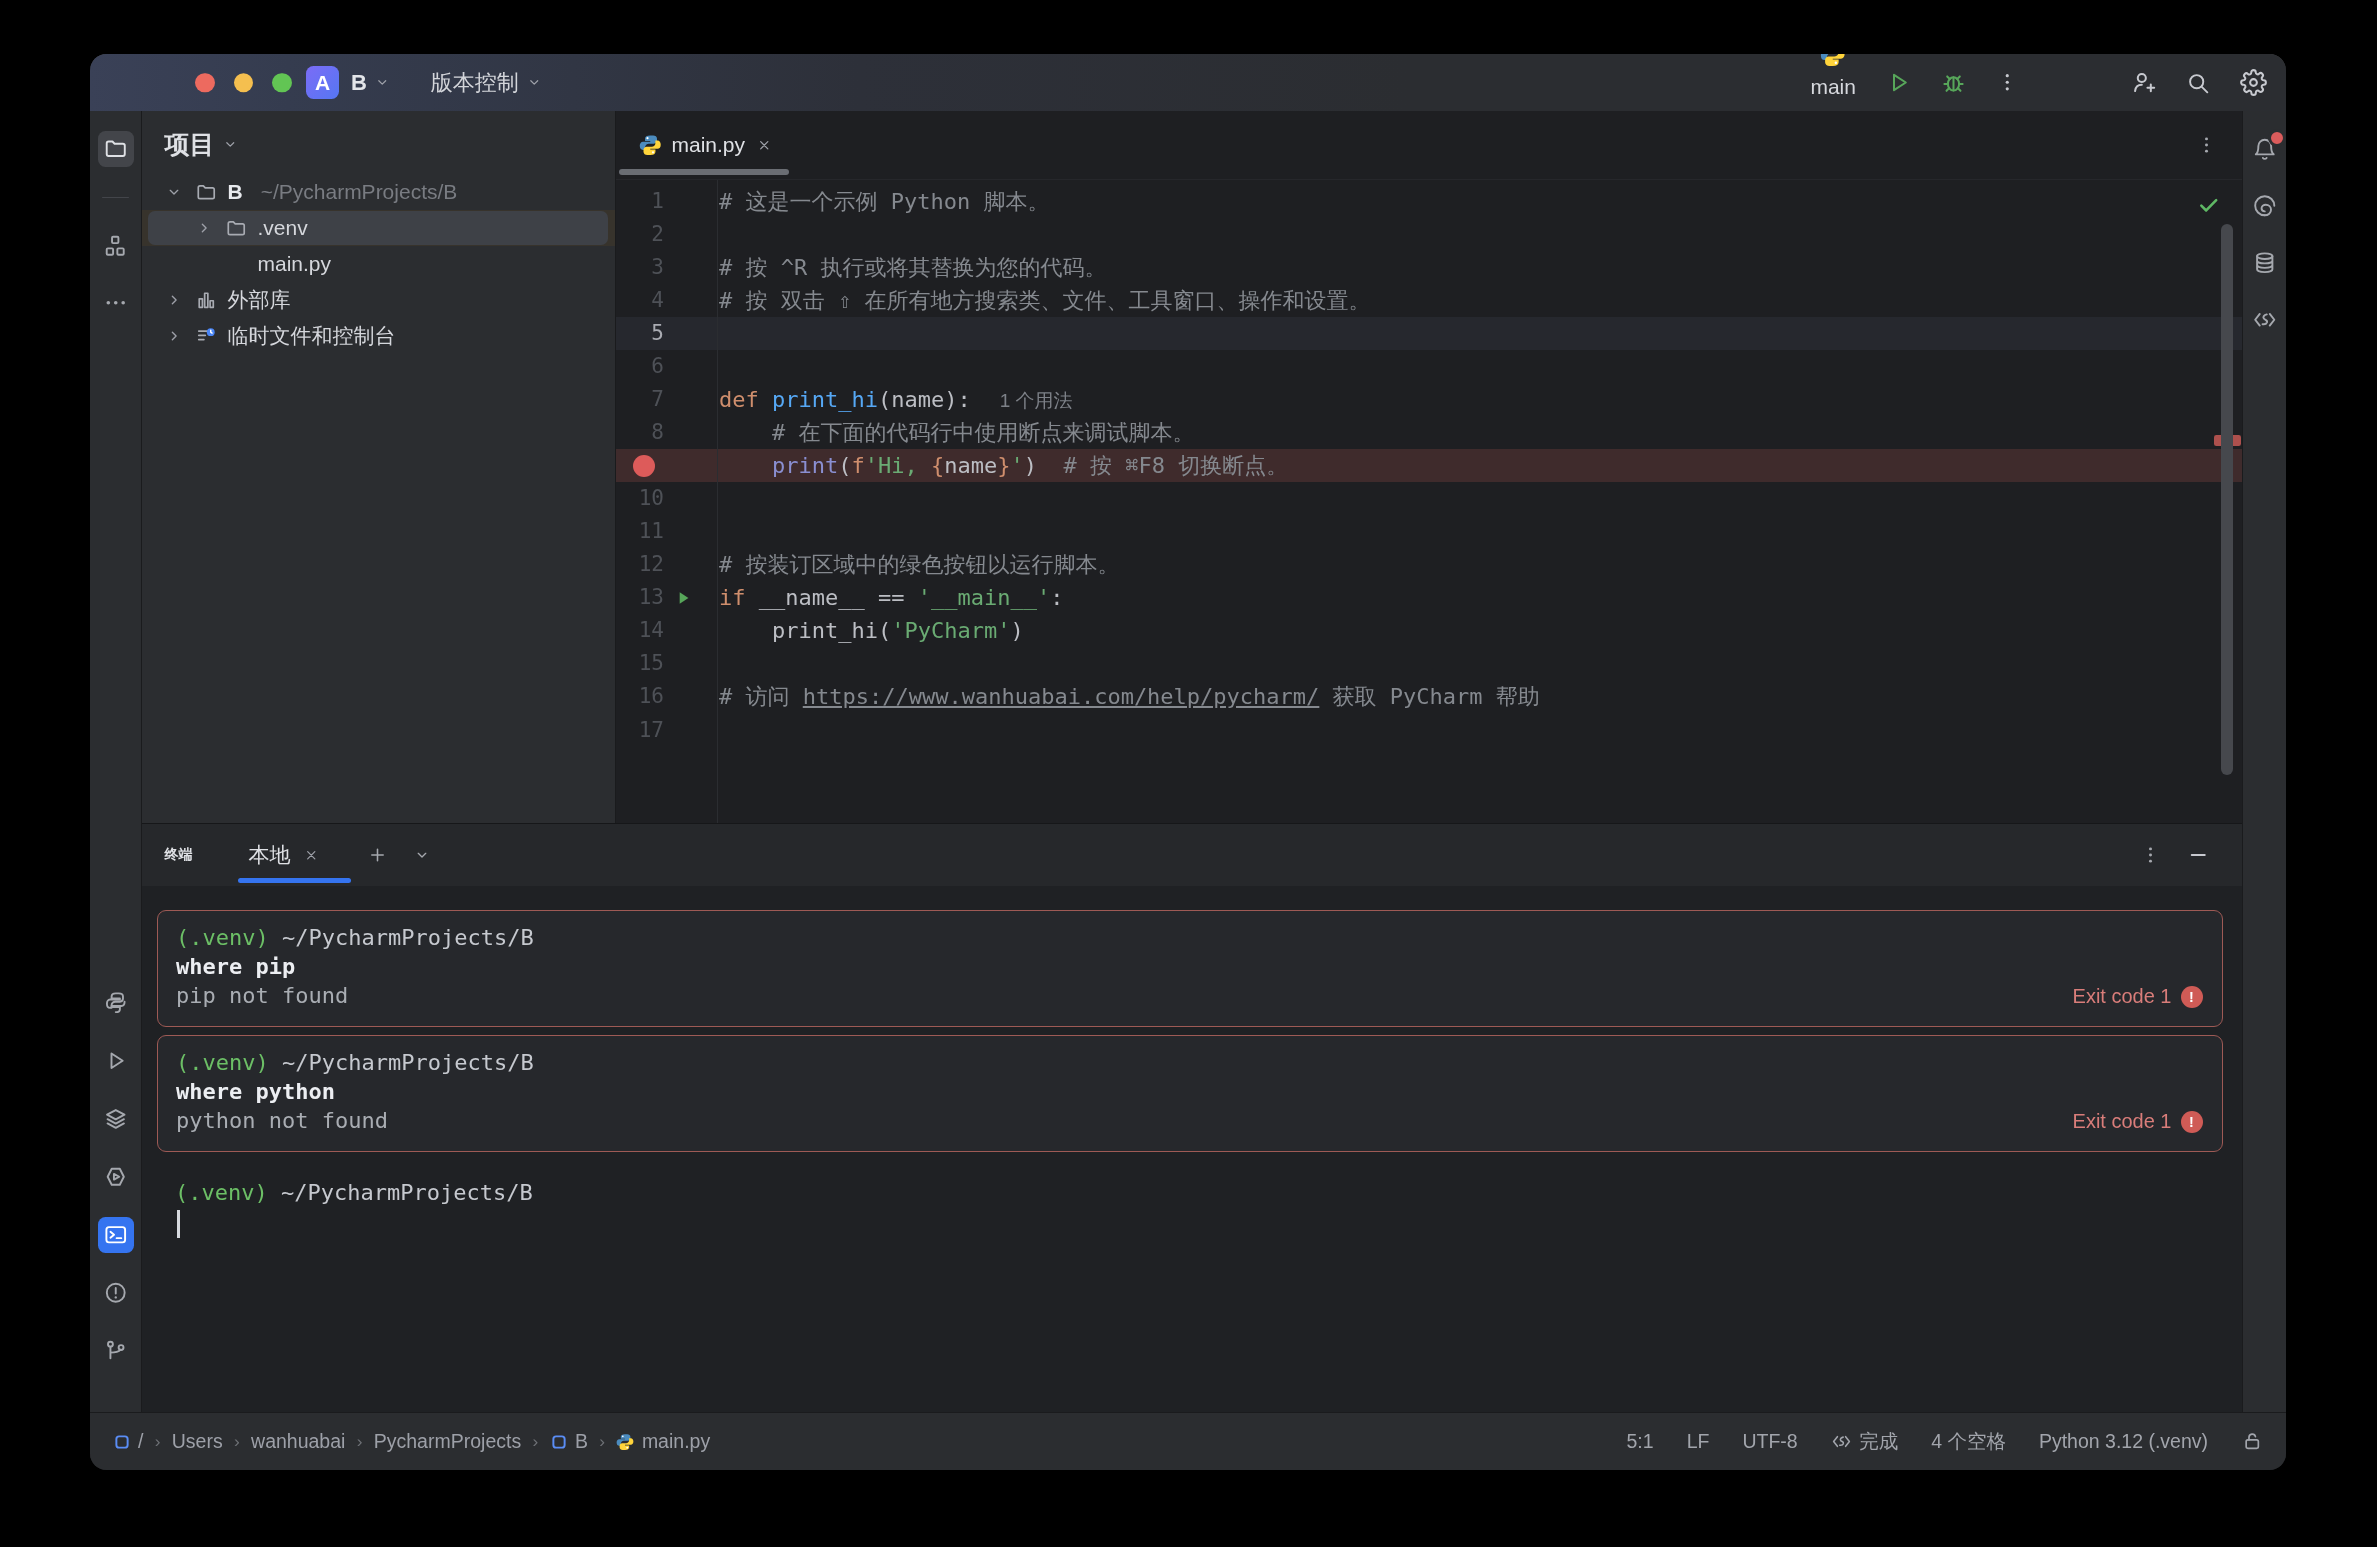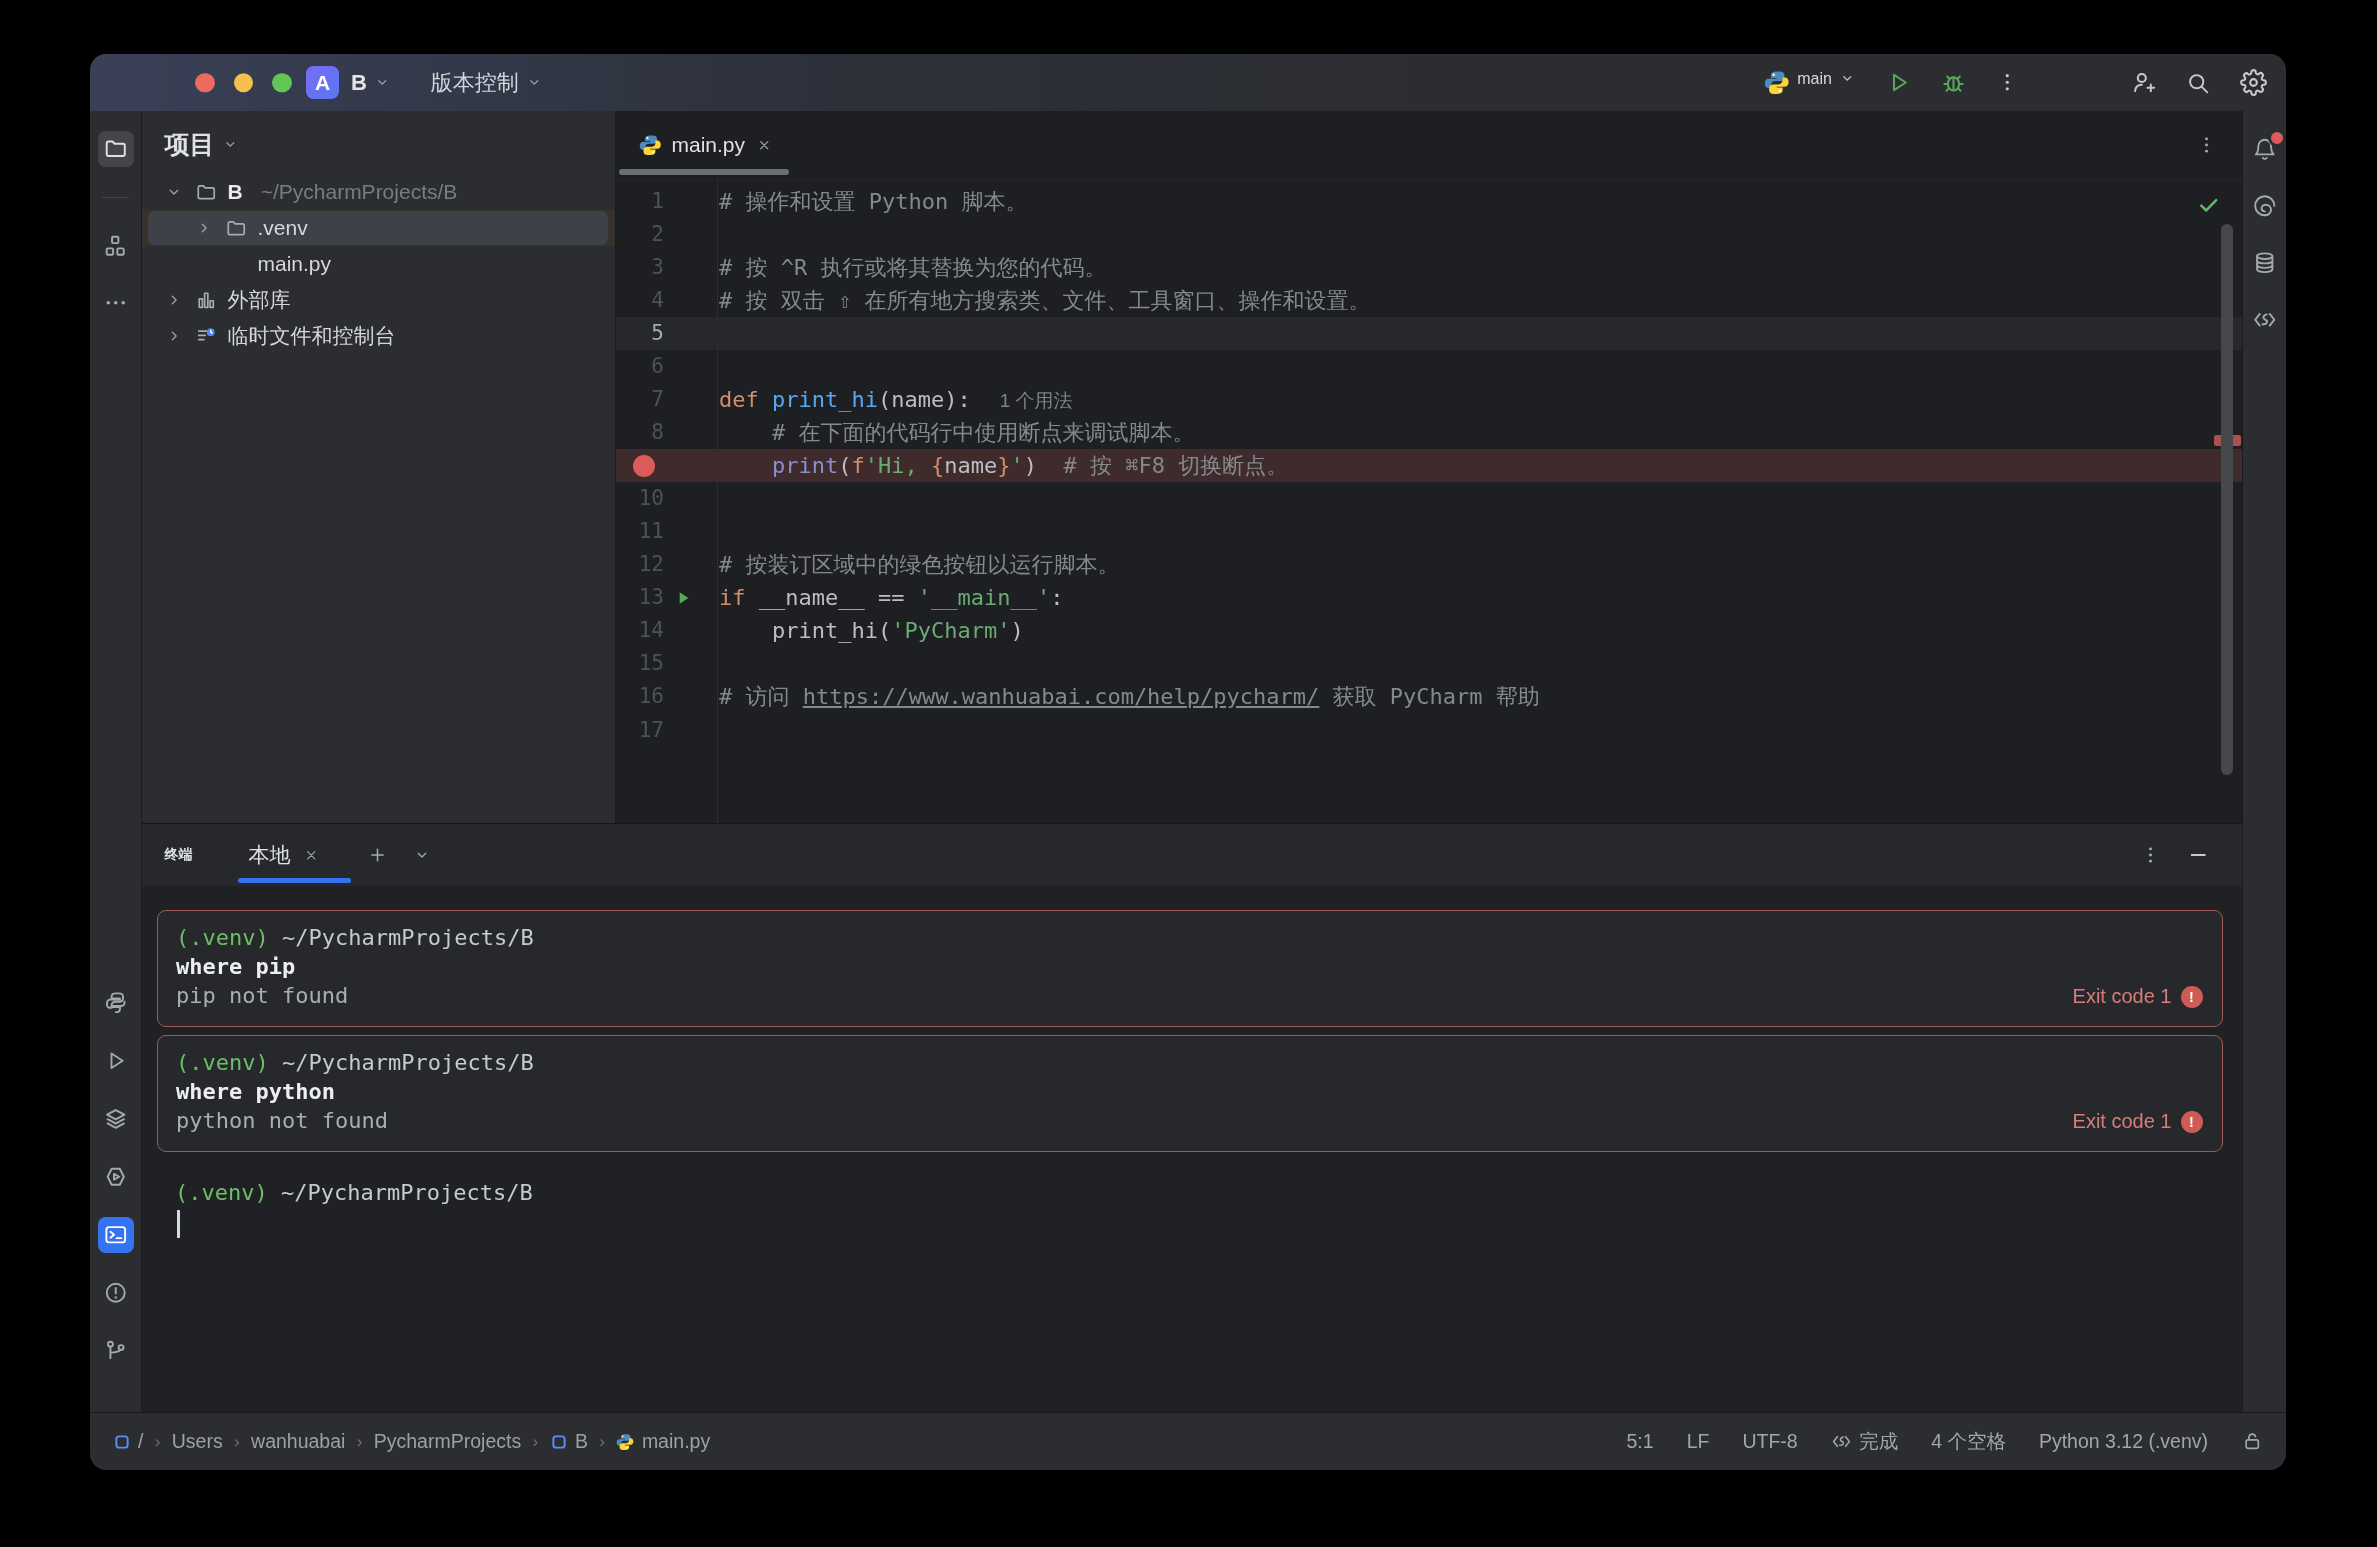--- a/index.html
+++ b/index.html
@@ -15,21 +15,21 @@
   .traffic span{width:19.5px;height:19.5px;border-radius:50%;}
   .tl-red{background:#ed6a5f;} .tl-yellow{background:#f5bf4f;} .tl-green{background:#62c554;}
   .tb-left{position:absolute;left:216px;top:0;height:100%;display:flex;align-items:center;gap:12px;}
   .app-badge{width:33px;height:33px;border-radius:7.5px;background:linear-gradient(135deg,#7b6cf6,#5577f3);
      color:#fff;font-size:21px;font-weight:700;display:flex;align-items:center;justify-content:center;}
   .tb-item{display:flex;align-items:center;gap:6.8px;color:#e3e5e9;font-size:22px;}
   .tb-item .chev{color:#9da0a8;}
   .tb-project{font-weight:600;}
   .tb-vcs{margin-left:28.6px;color:#d3d5da;}
   .tb-right{position:absolute;right:19.5px;top:0;height:100%;display:flex;align-items:center;gap:28.6px;}
-  .branch{display:flex;align-items:flex-start;gap:7.5px;font-size:16px;color:#d6d8dd;}
+  .branch{display:flex;align-items:center;gap:7.5px;font-size:21px;color:#d6d8dd;flex-direction:column;}
   .ticon{color:#c7c9cf;display:flex;align-items:center;justify-content:center;}
   .ticon.green{color:#57a65a;}
   .gap-big{margin-left:83px;}
   
   .main{position:absolute;top:57px;left:0;right:0;bottom:57px;display:flex;}
   .stripe{background:#2b2d30;position:relative;display:flex;flex-direction:column;align-items:center;color:#a5a8ae;}
   .stripe-left{width:51px;border-right:0.8px solid #1a1b1d;}
   .stripe-right{width:43px;border-left:0.8px solid #1a1b1d;}
   .stripe .slot{width:36px;height:36px;border-radius:7.5px;display:flex;align-items:center;justify-content:center;position:relative;}
   .stripe .slot.active-gray{background:#43454a;color:#dfe1e5;}
@@ -393,21 +393,21 @@
               <div class="codeline" style="top: 335px;"><span class="ln">11</span><span class="codetext"></span></div>
               <div class="codeline" style="top: 302px;"><span class="ln">10</span><span class="codetext"></span></div>
               <div class="codeline bp" style="top: 269px;"><span class="bp-dot"></span><span class="codetext"><span class="tk-p">    </span><span class="tk-b">print</span><span class="tk-p">(</span><span class="tk-k">f</span><span class="tk-s">'Hi, </span><span class="tk-k">{</span><span class="tk-p">name</span><span class="tk-k">}</span><span class="tk-s">'</span><span class="tk-p">)  </span><span class="tk-c"># 按 ⌘F8 切换断点。</span></span></div>
               <div class="codeline" style="top: 236px;"><span class="ln">8</span><span class="codetext"><span class="tk-c">    # 在下面的代码行中使用断点来调试脚本。</span></span></div>
               <div class="codeline" style="top: 203px;"><span class="ln">7</span><span class="codetext"><span class="tk-k">def </span><span class="tk-f">print_hi</span><span class="tk-p">(name):</span><span class="tk-h">1 个用法</span></span></div>
               <div class="codeline" style="top: 170px;"><span class="ln">6</span><span class="codetext"></span></div>
               <div class="codeline current" style="top: 137px;"><span class="ln">5</span><span class="codetext"></span></div>
               <div class="codeline" style="top: 104px;"><span class="ln">4</span><span class="codetext"><span class="tk-c"># 按 双击 ⇧ 在所有地方搜索类、文件、工具窗口、操作和设置。</span></span></div>
               <div class="codeline" style="top: 71px;"><span class="ln">3</span><span class="codetext"><span class="tk-c"># 按 ^R 执行或将其替换为您的代码。</span></span></div>
               <div class="codeline" style="top: 38px;"><span class="ln">2</span><span class="codetext"></span></div>
-              <div class="codeline" style="top: 4.5px;"><span class="ln">1</span><span class="codetext"><span class="tk-c"># 操作和设置 Python 脚本。</span></span></div>
+              <div class="codeline" style="top: 4.5px;"><span class="ln">1</span><span class="codetext"><span class="tk-c"># 这是一个示例 Python 脚本。</span></span></div>
             <div class="gutter-div"></div>
             <span class="insp-check">
                 <svg viewBox="0 0 24 24" width="25.5" height="25.5" fill="none" stroke="currentColor" stroke-width="1.8" stroke-linecap="round" stroke-linejoin="round">
                   <path d="M5 12.8l4.6 4.6L19 7.6" stroke-width="2.4"></path>
                 </svg>
               </span>
             <div class="errmark"></div>
             <div class="scrollthumb"></div>
           </div>
         </div>

